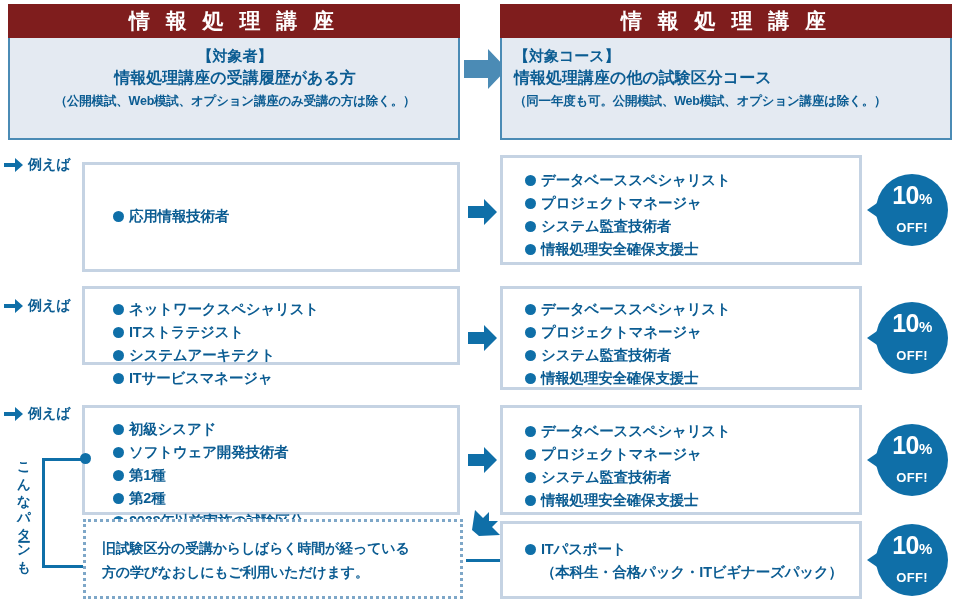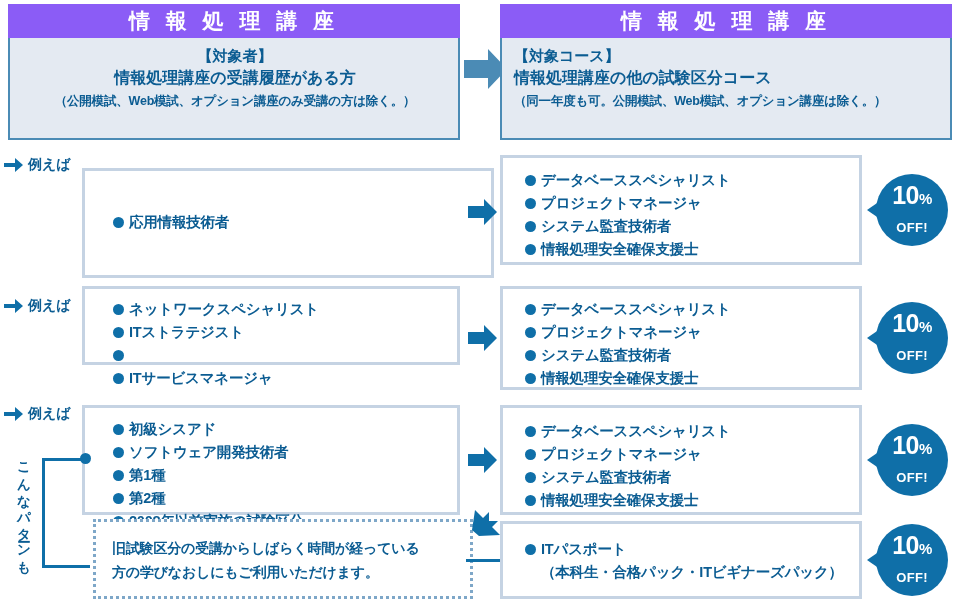--- a/index.html
+++ b/index.html
@@ -12,21 +12,21 @@
     height: 605px;
     position: relative;
     overflow: hidden;
     font-family: "Liberation Sans", "DejaVu Sans", sans-serif;
     color: #005a96;
   }
   .abs { position: absolute; }
 
   
   .hdr-bar {
-    background: #8b5cf6;
+    background: #7f1d1d;
     color: #ffffff;
     font-size: 21px;
     font-weight: bold;
     letter-spacing: 5px;
     text-align: center;
     line-height: 34px;
     height: 34px;
   }
   .hdr-body {
     background: #e4eaf2;
@@ -203,21 +203,21 @@
 
 <div class="abs eg" style="left:4px; top:156px;">
   <span class="eg-arrow">
     <svg width="19" height="14" viewBox="0 0 19 14">
       <polygon points="0,5 11,5 11,0 19,7 11,14 11,9 0,9" fill="#0f6fa8"></polygon>
     </svg>
   </span>
   <span>例えば</span>
 </div>
 
-<div class="abs panel" style="left:82px; top:168px; width:412px; height:110px;">
+<div class="abs panel" style="left:82px; top:162px; width:378px; height:110px;">
   <ul class="list" style="padding:40px 0 0 28px;">
     <li>
       <span class="dot"></span><span>応用情報技術者</span>
     </li>
   </ul>
 </div>
 
 <div class="abs" style="left:468px; top:198px; width:30px; height:28px;">
   <svg width="30" height="28" viewBox="0 0 30 28">
     <polygon points="0,8 16,8 16,1 29,14 16,27 16,20 0,20" fill="#0f6fa8"></polygon>
@@ -247,21 +247,21 @@
       <polygon points="0,5 11,5 11,0 19,7 11,14 11,9 0,9" fill="#0f6fa8"></polygon>
     </svg>
   </span>
   <span>例えば</span>
 </div>
 
 <div class="abs panel" style="left:82px; top:286px; width:378px; height:79px;">
   <ul class="list" style="padding:9px 0 0 28px;">
     <li><span class="dot"></span><span>ネットワークスペシャリスト</span></li>
     <li><span class="dot"></span><span>ITストラテジスト</span></li>
-    <li><span class="dot"></span></li>
+    <li><span class="dot"></span><span>システムアーキテクト</span></li>
     <li><span class="dot"></span><span>ITサービスマネージャ</span></li>
   </ul>
 </div>
 
 <div class="abs" style="left:468px; top:324px; width:30px; height:28px;">
   <svg width="30" height="28" viewBox="0 0 30 28">
     <polygon points="0,8 16,8 16,1 29,14 16,27 16,20 0,20" fill="#0f6fa8"></polygon>
   </svg>
 </div>
 
@@ -323,21 +323,21 @@
     <div class="b-bot">OFF!</div>
   </div>
 </div>
 
 <div class="abs vtext" style="left:17px; top:452px; height:140px;">こんなパターンも</div>
 
 <div class="abs bracket" style="left:42px; top:458px; width:48px; height:110px;"></div>
 
 <div class="abs knob" style="left:80px; top:453px;"></div>
 
-<div class="abs panel-dashed" style="left:93px; top:519px; width:380px; height:80px;">
+<div class="abs panel-dashed" style="left:83px; top:519px; width:380px; height:80px;">
   <div class="note-text" style="padding:14px 0 0 16px;">旧試験区分の受講からしばらく時間が経っている</div>
   <div class="note-text" style="padding:0 0 0 16px;">方の学びなおしにもご利用いただけます。</div>
 </div>
 
 <div class="abs" style="left:470px; top:508px; width:34px; height:34px;">
   <svg width="34" height="34" viewBox="0 0 34 34">
     <polygon points="5,2 13,10 19,4 19,13 28,13 22,19 30,27 9,28 2,22" fill="#0f6fa8"></polygon>
   </svg>
 </div>
 

